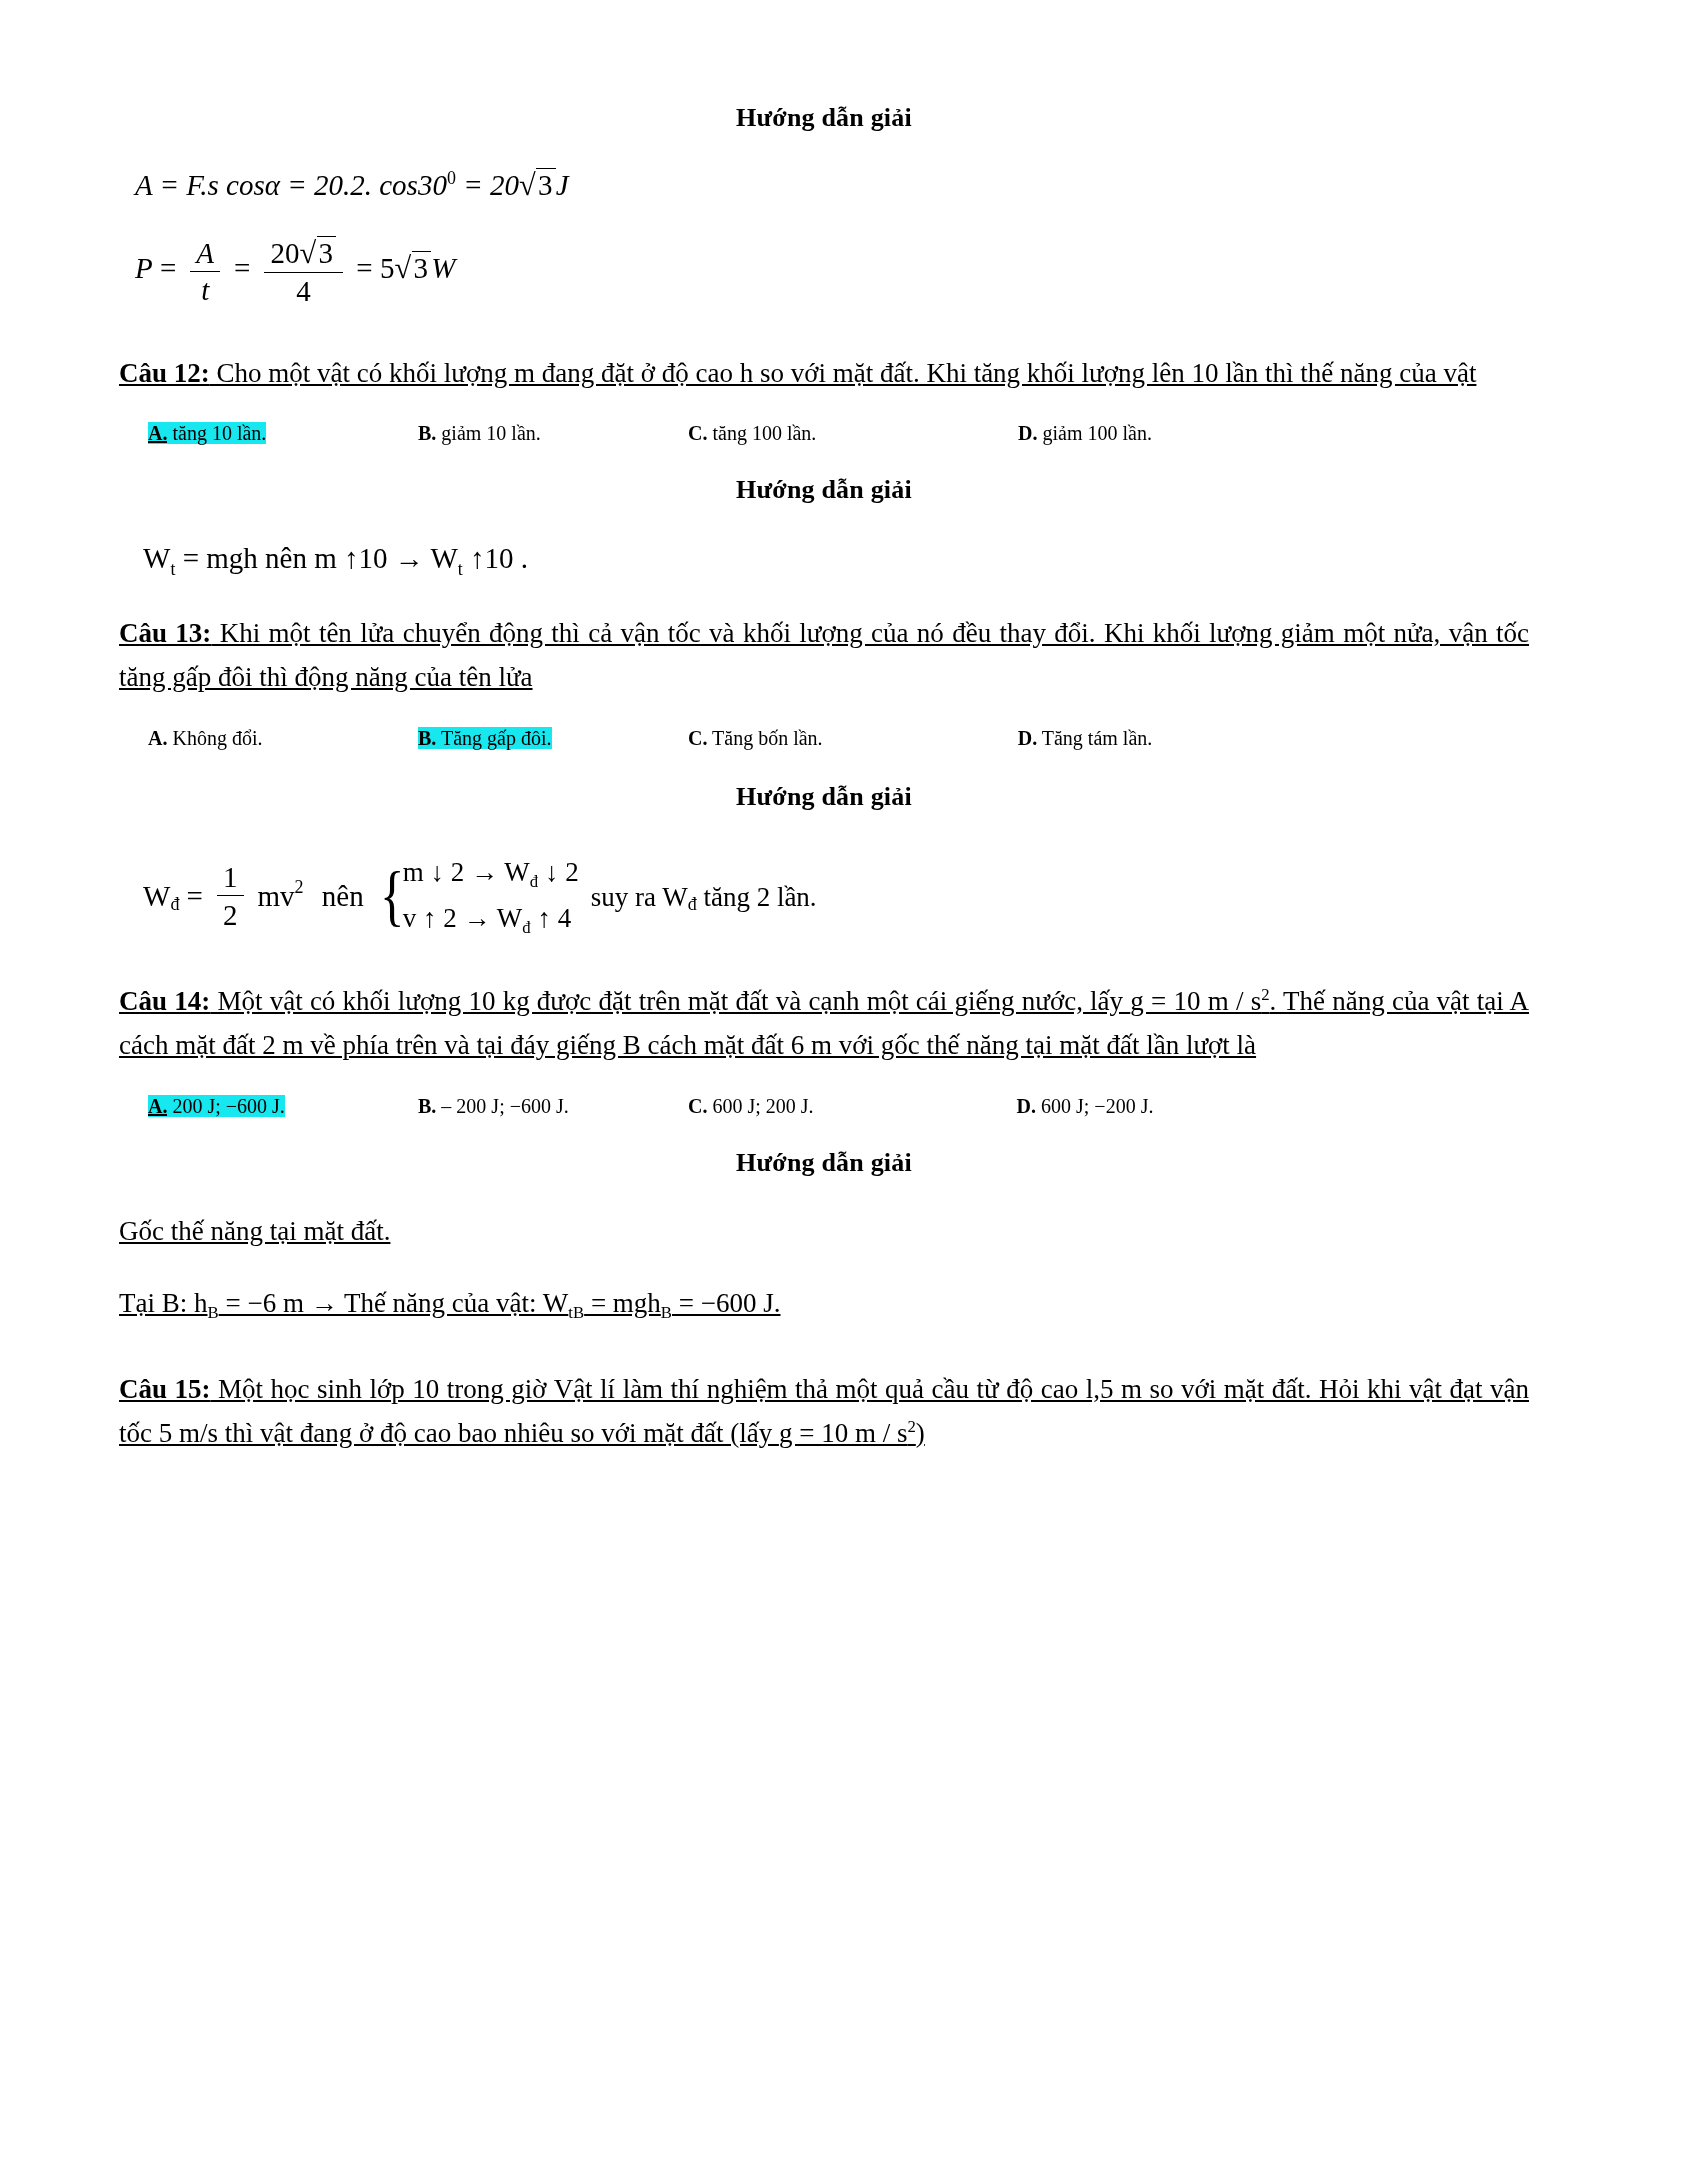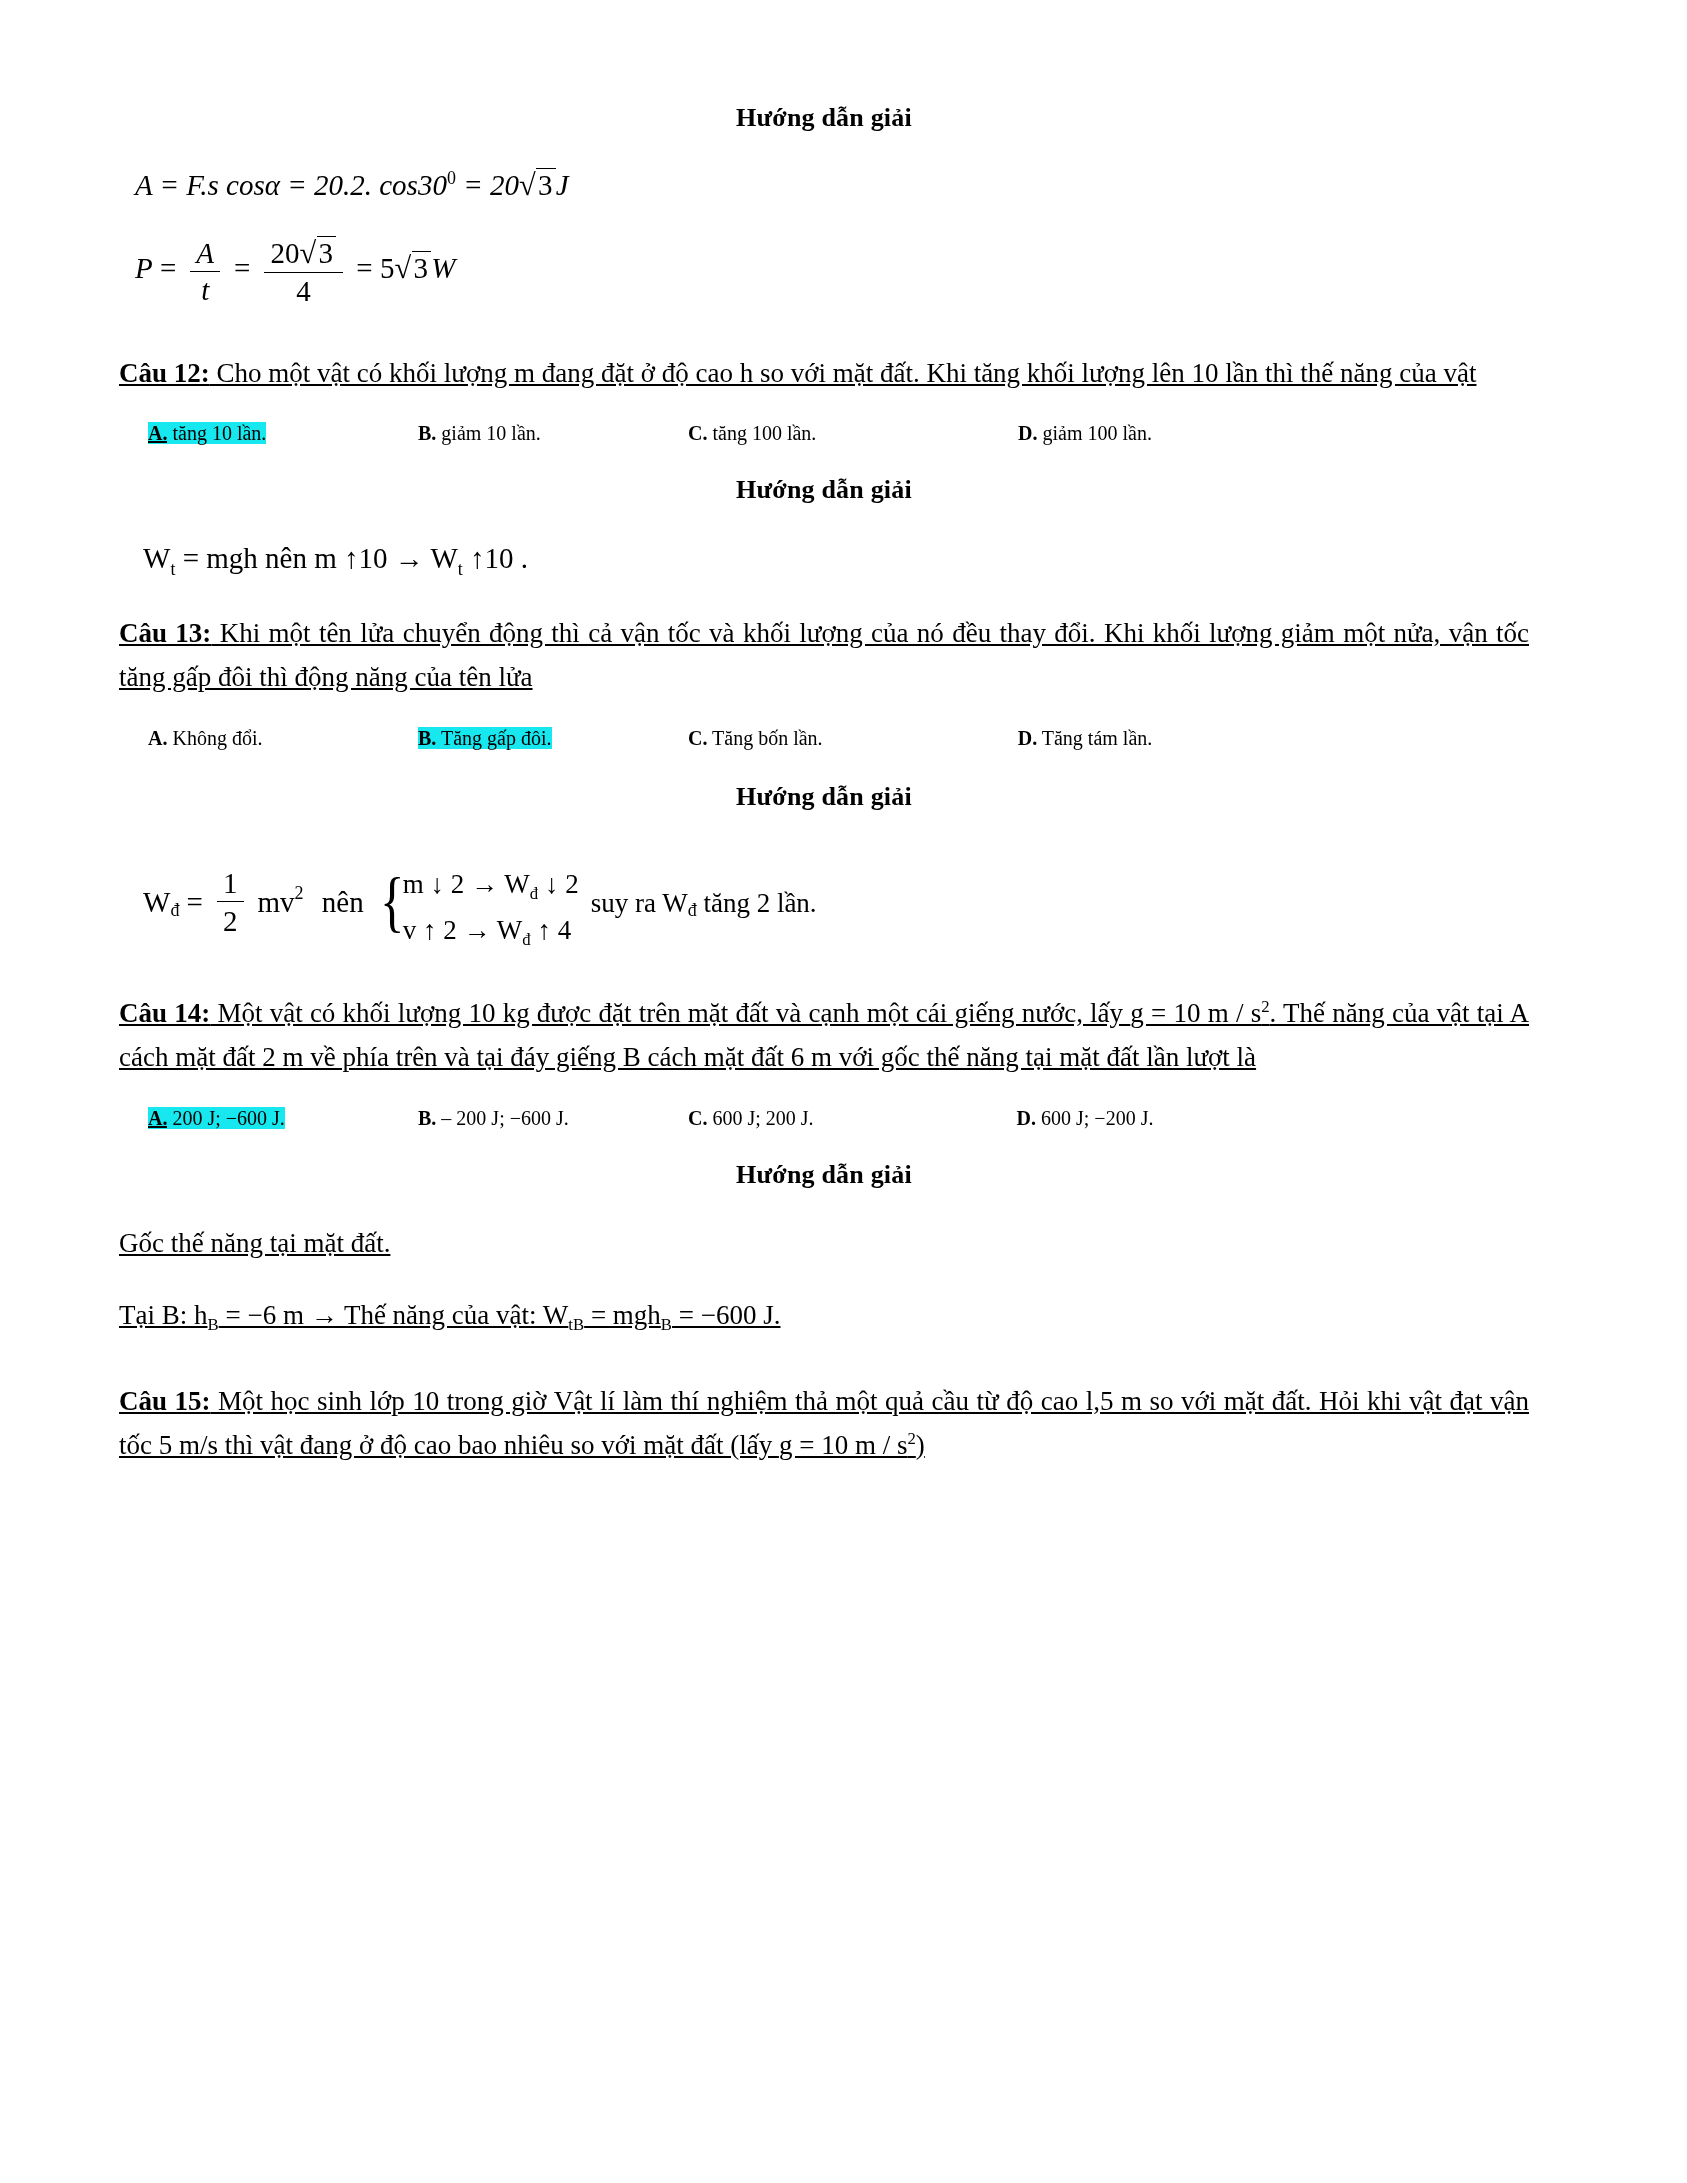--- a/index.html
+++ b/index.html
@@ -172,21 +172,21 @@
       <span class="vmid">=</span>
       <span class="frac">
         <span class="num">1</span>
         <span class="den">2</span>
       </span>
       <span class="vmid">mv</span><sup class="exp">2</sup>
       <span class="vmid" style="margin-left:11px;">nên</span>
       <span class="brace-group">
         <span class="brace">{</span>
         <span class="lines">
-          <span style="display:block;margin-top:12px;"><span>m ↓ 2 → W</span><sub class="idx">đ</sub><span> ↓ 2</span></span>
+          <span style="display:block;"><span>m ↓ 2 → W</span><sub class="idx">đ</sub><span> ↓ 2</span></span>
           <span style="display:block;"><span>v ↑ 2 → W</span><sub class="idx">đ</sub><span> ↑ 4</span></span>
         </span>
       </span>
       <span class="vmid" style="font-size:27px;">suy ra W</span><sub class="idx">đ</sub><span class="vmid" style="font-size:27px;"> tăng 2 lần.</span>
     </div>
   </div>
 
   <div class="block" style="">
     <p class="para">
       <span class="qlabel">Câu 14:</span><span> Một vật có khối lượng 10 kg được đặt trên mặt đất và cạnh một cái giếng nước, lấy </span><span>g = 10 m / s</span><sup class="exp">2</sup><span>. Thế năng của vật tại A cách mặt đất 2 m về phía trên và tại đáy giếng B cách mặt đất 6 m với gốc thế năng tại mặt đất lần lượt là</span>

